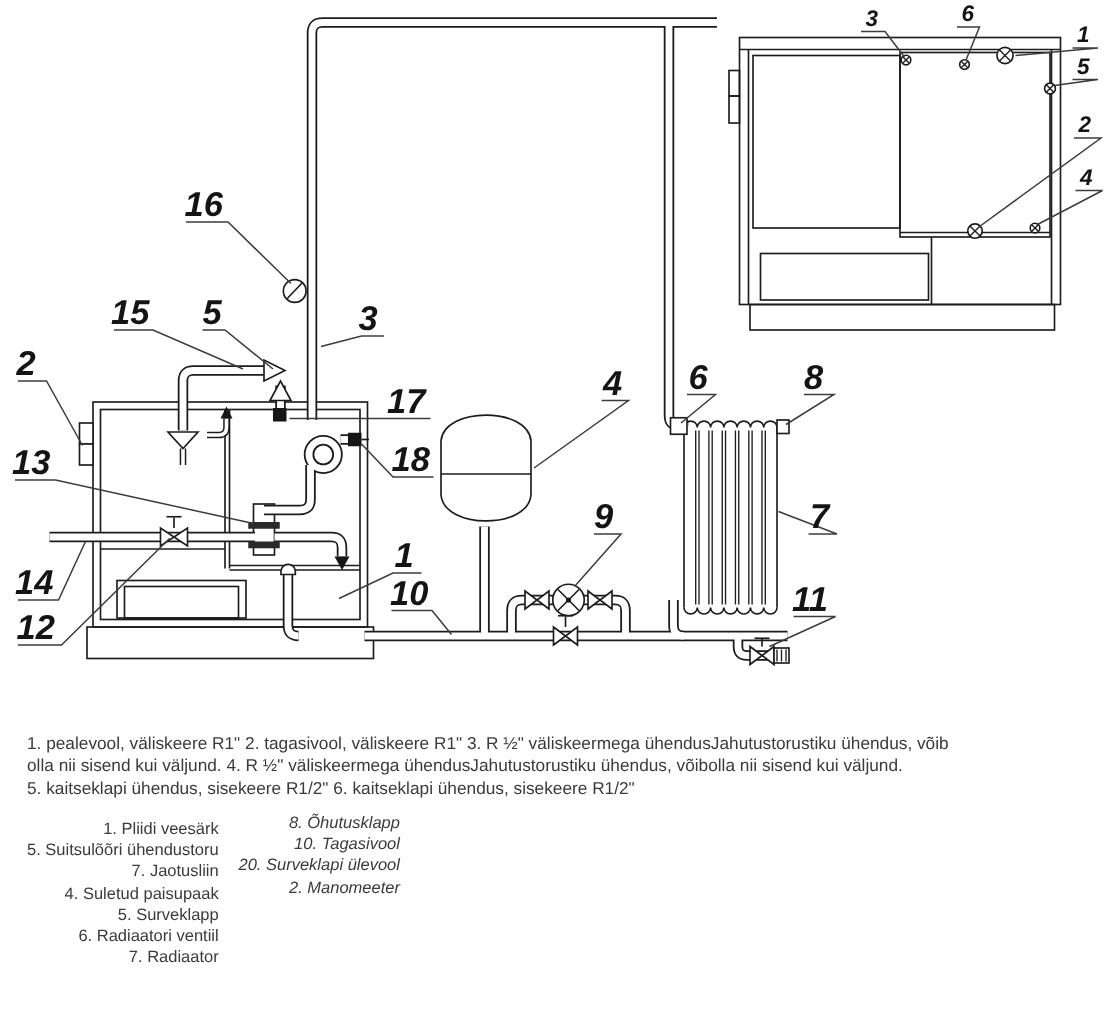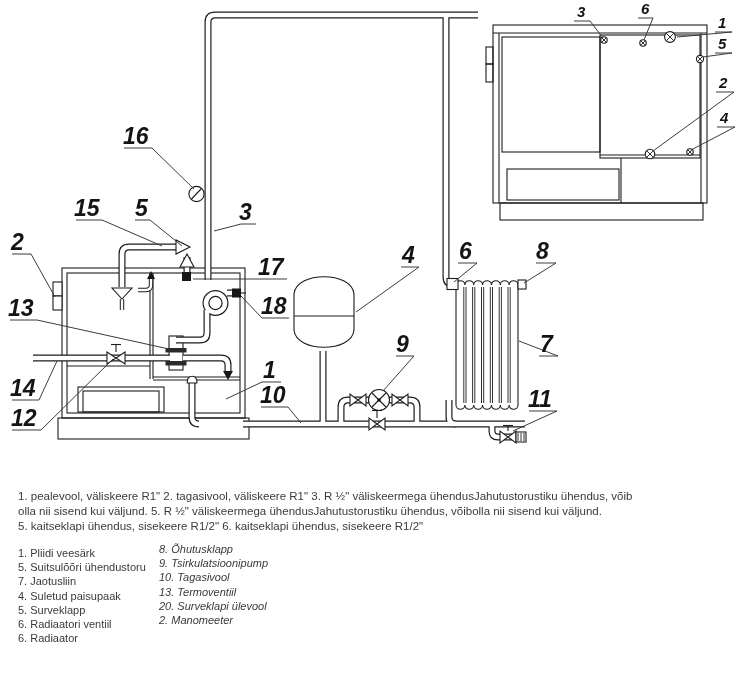--- a/index.html
+++ b/index.html
@@ -14,21 +14,21 @@
   .pb2{stroke:#1c1c1c;stroke-width:4.4;fill:none;}
   .pw2{stroke:#ffffff;stroke-width:2.4;fill:none;}
   .blk{fill:#161616;stroke:none;}
   .ldr{stroke:#3c3c3c;stroke-width:1;fill:none;}
   .cm{font-family:"Liberation Sans",sans-serif;font-style:italic;font-weight:bold;
       font-size:23px;fill:#141414;}
   .cs{font-family:"Liberation Sans",sans-serif;font-style:italic;font-weight:bold;
       font-size:15px;fill:#141414;}
   .footer-note{position:absolute;left:18px;top:489px;width:700px;
       font-size:11.5px;line-height:15px;color:#3a3a3a;}
-  .legend{position:absolute;font-size:11px;line-height:14.2px;color:#3a3a3a;}
+  .legend{position:absolute;font-size:11px;line-height:14.2px;color:#3a3a3a;text-align:right;}
   .legend ul{list-style:none;margin:0;padding:0;}
   #legend-left{left:18px;top:546px;}
   #legend-right{left:159px;top:542px;font-style:italic;}
 </style>
 </head>
 <body>
 
 <svg id="diagram" width="745" height="480" viewBox="0 0 745 480">
 
   <g>
@@ -270,37 +270,35 @@
     <text class="cs" x="641" y="14">6</text>
     <text class="cs" x="718" y="28">1</text>
     <text class="cs" x="718" y="49">5</text>
     <text class="cs" x="719" y="88">2</text>
     <text class="cs" x="720" y="123">4</text>
   </g>
 </svg>
 
 <div class="footer-note">
   <div>1. pealevool, väliskeere R1" 2. tagasivool, väliskeere R1" 3. R ½" väliskeermega ühendusJahutustorustiku ühendus, võib</div>
-  <div>olla nii sisend kui väljund. 5. R ½" väliskeermega ühendusJahutustorustiku ühendus, võibolla nii sisend kui väljund.</div>
+  <div>olla nii sisend kui väljund. 4. R ½" väliskeermega ühendusJahutustorustiku ühendus, võibolla nii sisend kui väljund.</div>
   <div>5. kaitseklapi ühendus, sisekeere R1/2" 6. kaitseklapi ühendus, sisekeere R1/2"</div>
 </div>
 
 <div id="legend-left" class="legend">
   <ul>
     <li>1. Pliidi veesärk</li>
     <li>5. Suitsulõõri ühendustoru</li>
     <li>7. Jaotusliin</li>
     <li>4. Suletud paisupaak</li>
     <li>5. Surveklapp</li>
     <li>6. Radiaatori ventiil</li>
-    <li>6. Radiaator</li>
+    <li>7. Radiaator</li>
   </ul>
 </div>
 <div id="legend-right" class="legend">
   <ul>
     <li>8. Õhutusklapp</li>
-    <li>9. Tsirkulatsioonipump</li>
     <li>10. Tagasivool</li>
-    <li>13. Termoventiil</li>
     <li>20. Surveklapi ülevool</li>
     <li>2. Manomeeter</li>
   </ul>
 </div>
 
 </body></html>

